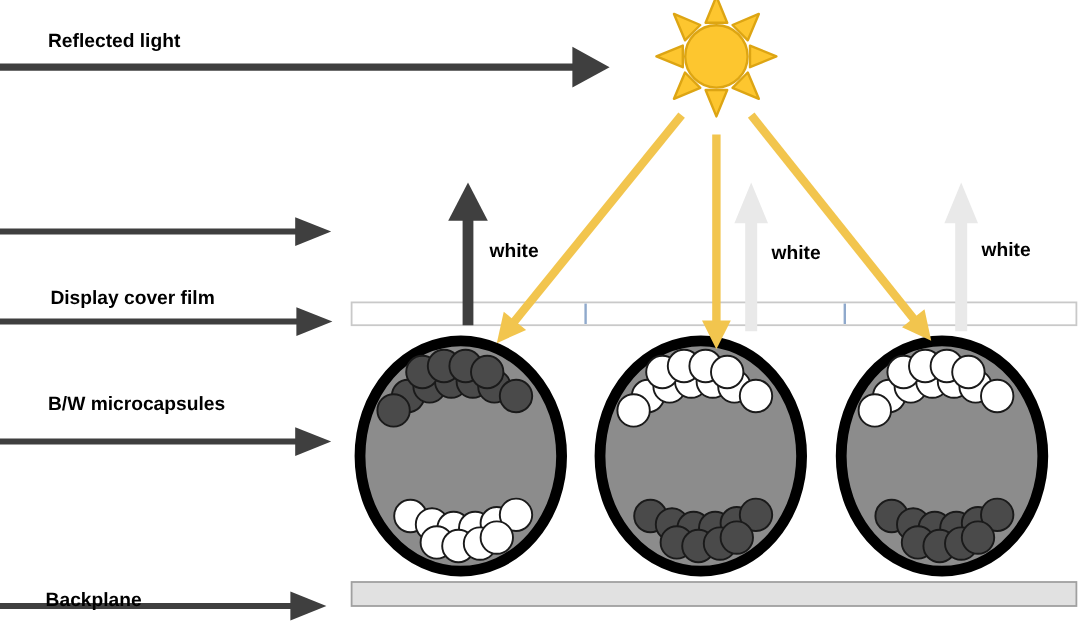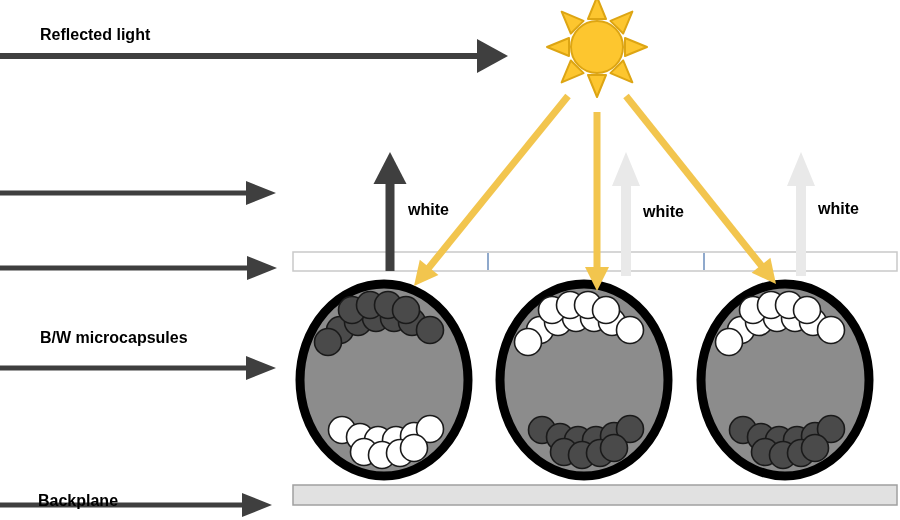--- a/index.html
+++ b/index.html
@@ -159,18 +159,19 @@
           <polygon points="276,368 246,380 246,356" fill="#3f3f3f"></polygon>
         </g>
         <g>
           <line x1="0" y1="505" x2="248" y2="505" stroke="#3f3f3f" stroke-width="5"></line>
           <polygon points="272,505 242,517 242,493" fill="#3f3f3f"></polygon>
         </g>
       </g>
   </svg>
 
   <div class="lbl" style="left:40px;  top:26px;">Reflected light</div>
+  <div class="lbl" style="left:42px;  top:240px;">Display cover film</div>
   <div class="lbl" style="left:40px;  top:317px;margin-top:12px;">B/W microcapsules</div>
   <div class="lbl" style="left:38px;  top:492px;">Backplane</div>
   <div class="lbl" style="left:408px; top:201px;">white</div>
   <div class="lbl" style="left:643px; top:203px;">white</div>
   <div class="lbl" style="left:818px; top:200px;">white</div>
 </div>
 
 </body></html>

